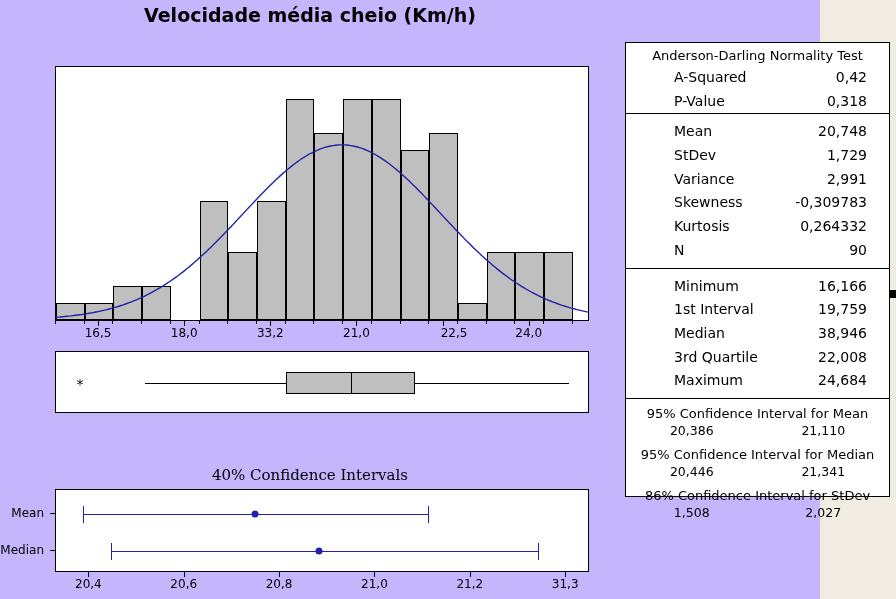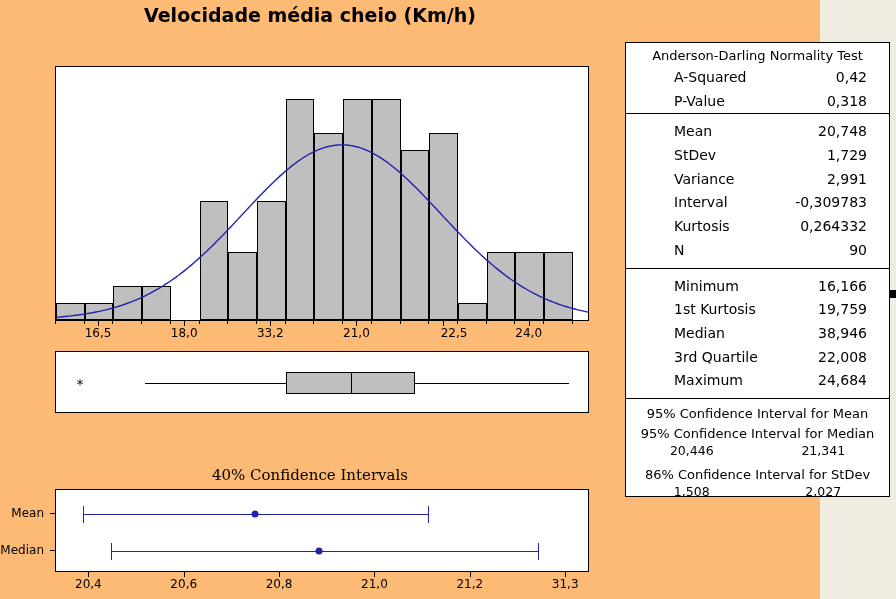--- a/index.html
+++ b/index.html
@@ -13,21 +13,21 @@
     position: relative;
     overflow: hidden;
     font-family: "DejaVu Sans", sans-serif;
     background: #f0ece1;
   }
   #root {
     position: absolute;
     left: 0; top: 0;
     width: 820px;
     height: 599px;
-    background: #fdba74;
+    background: #c4b5fd;
   }
 
   
   #main-title {
     position: absolute;
     left: 0;
     top: 4px;
     width: 620px;
     text-align: center;
     font-family: "DejaVu Sans", sans-serif;
@@ -370,58 +370,62 @@
       </div>
       <div class="stat-row">
         <span>StDev</span>
         <span class="stat-value">1,729</span>
       </div>
       <div class="stat-row">
         <span>Variance</span>
         <span class="stat-value">2,991</span>
       </div>
       <div class="stat-row">
-        <span>Interval</span>
+        <span>Skewness</span>
         <span class="stat-value">-0,309783</span>
       </div>
       <div class="stat-row">
         <span>Kurtosis</span>
         <span class="stat-value">0,264332</span>
       </div>
       <div class="stat-row">
         <span>N</span>
         <span class="stat-value">90</span>
       </div>
     </div>
 
     <div class="stats-section stats-divider" style="padding-top:6px;padding-bottom:5px;">
       <div class="stat-row">
         <span>Minimum</span>
         <span class="stat-value">16,166</span>
       </div>
       <div class="stat-row">
-        <span>1st Kurtosis</span>
+        <span>1st Interval</span>
         <span class="stat-value">19,759</span>
       </div>
       <div class="stat-row">
         <span>Median</span>
         <span class="stat-value">38,946</span>
       </div>
       <div class="stat-row">
         <span>3rd Quartile</span>
         <span class="stat-value">22,008</span>
       </div>
       <div class="stat-row">
         <span>Maximum</span>
         <span class="stat-value">24,684</span>
       </div>
     </div>
 
     <div class="stats-section" style="padding-top:3px;">
       <div class="ci-block-head">95% Confidence Interval for Mean</div>
+      <div class="ci-block-vals">
+        <span>20,386</span>
+        <span>21,110</span>
+      </div>
       <div class="ci-block-head">95% Confidence Interval for Median</div>
       <div class="ci-block-vals">
         <span>20,446</span>
         <span>21,341</span>
       </div>
       <div class="ci-block-head">86% Confidence Interval for StDev</div>
       <div class="ci-block-vals">
         <span>1,508</span>
         <span>2,027</span>
       </div>

